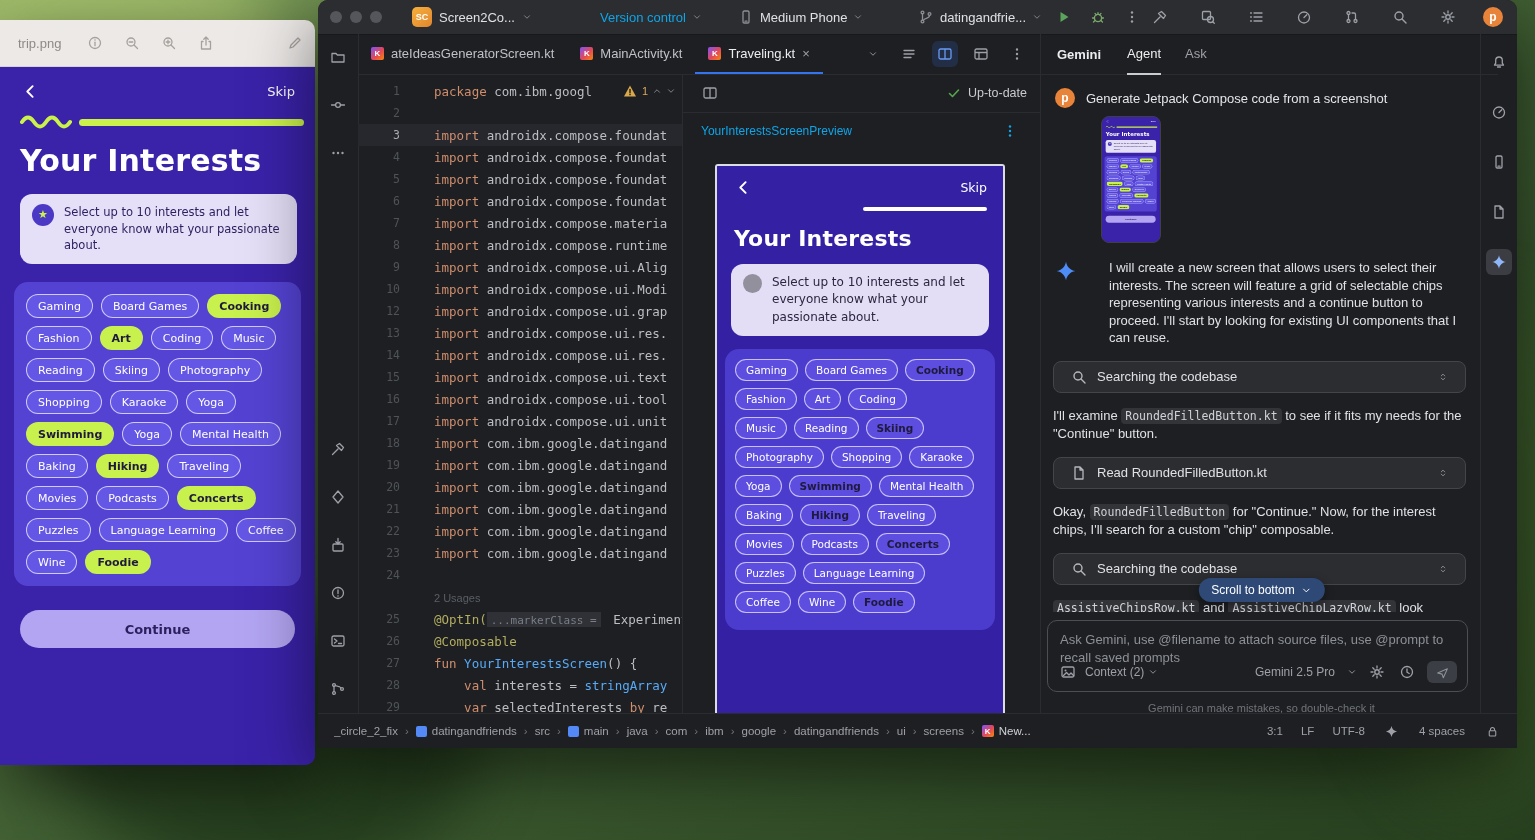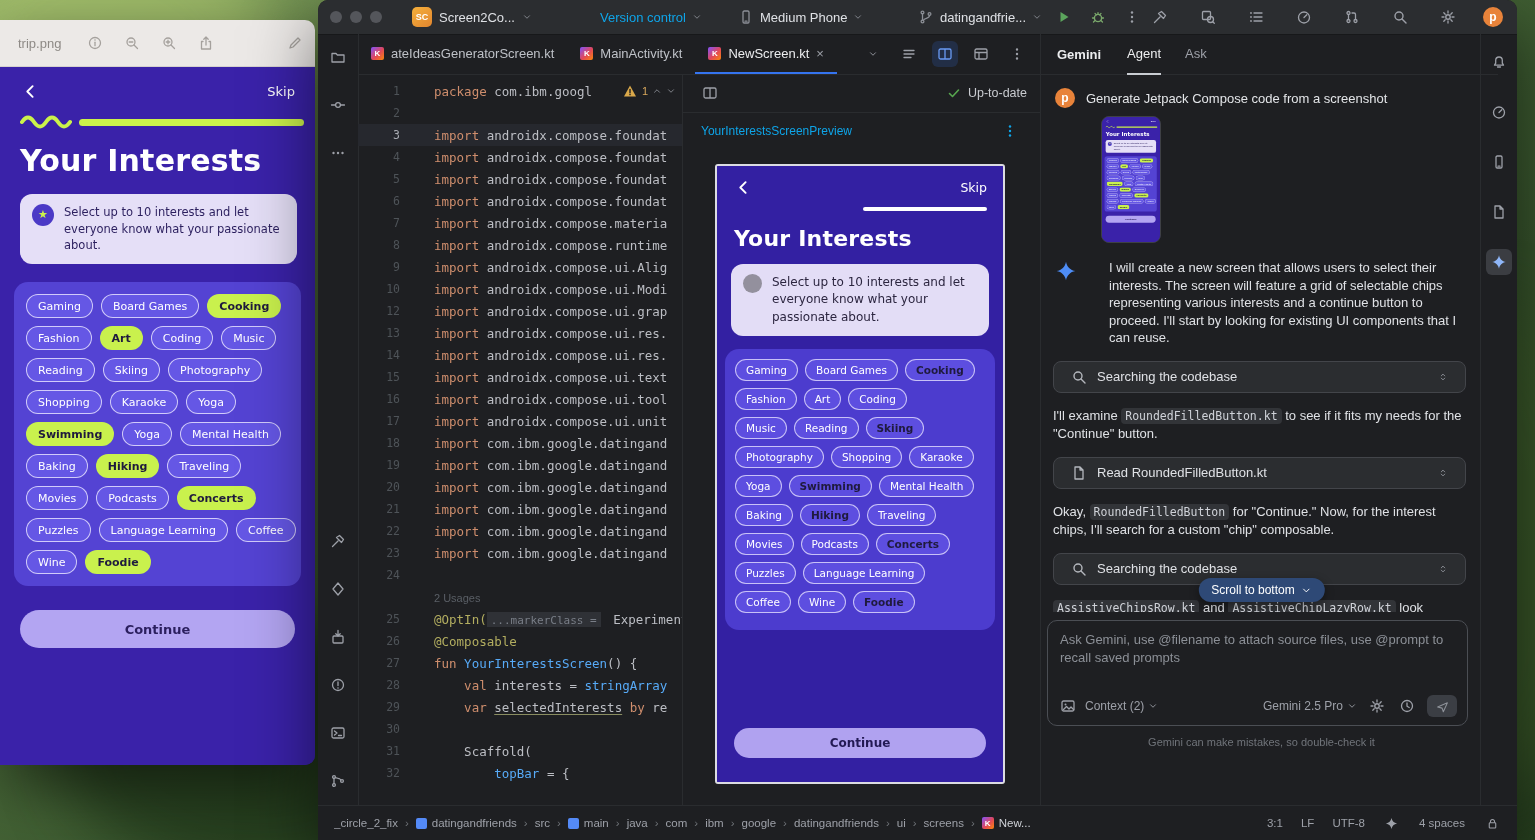--- a/index.html
+++ b/index.html
@@ -45,21 +45,21 @@
   .screen--preview .s-info{margin:13px 14px 0;font-size:12px;color:#2C2640;background:#E3DDF6}
   .screen--preview .s-info-icon{width:19px;height:19px;background:#93909D;color:transparent}
   .screen--preview .s-chipbox{background:#4C3CCE;margin:13px 8px 0;padding:10px}
   .screen--preview .chip-row{gap:7px;margin-bottom:7px}
   .screen--preview .chip{font-size:10.5px;padding:4px 10px;background:#5D4EE0;border-color:rgba(236,232,255,.75)}
   .screen--preview .s-continue{position:absolute;left:17px;right:17px;bottom:24px;margin:0;height:30px;font-size:12px;background:#B0A2F0;color:#231A54}
   
   .thumb{width:58px;height:125px;border-radius:8px;overflow:hidden;border:1px solid #3E4045;position:relative;margin:8px 0 0 48px;background:#3A22A9}
   .screen--mini{position:absolute;left:0;top:0;width:315px;height:690px;transform:scale(.182);transform-origin:0 0}
   
-  .ide{position:absolute;left:318px;top:0;width:1199px;height:840px;background:#1E1F22;border-radius:10px 10px 0 0;overflow:hidden;box-shadow:0 24px 70px rgba(0,0,0,.55);color:#BCBEC4}
+  .ide{position:absolute;left:318px;top:0;width:1199px;height:748px;background:#1E1F22;border-radius:10px 10px 0 0;overflow:hidden;box-shadow:0 24px 70px rgba(0,0,0,.55);color:#BCBEC4}
   .titlebar{position:absolute;left:0;top:0;right:0;height:34px;background:#2B2D30;border-bottom:1px solid #17181A;display:flex;align-items:center;padding:0 12px}
   .light{width:12px;height:12px;border-radius:50%;background:#54565B;margin-right:8px;flex:none}
   .t-project{display:flex;align-items:center;gap:7px;margin-left:22px;color:#DFE1E5;font-size:13px}
   .sc-badge{width:20px;height:20px;border-radius:5px;background:linear-gradient(140deg,#F5B03B,#E2862F);color:#fff;font-size:9px;font-weight:bold;display:flex;align-items:center;justify-content:center}
   .t-abs{position:absolute;display:flex;align-items:center;gap:6px;font-size:13px;color:#DFE1E5;height:34px}
   .t-vcs{left:282px;color:#0ea5e9}
   .t-dev{left:420px}
   .t-branch{left:600px}
   .t-run{left:738px}
   .t-bug{left:772px;color:#7AA86B}
@@ -582,21 +582,21 @@
         </span>
 
         <span class="tab">
           <span class="kt-ic">K</span>
           <span>MainActivity.kt</span>
 
         </span>
 
         <span class="tab active">
           <span class="kt-ic">K</span>
-          <span>NewScreen.kt</span>
+          <span>Traveling.kt</span>
           <span class="close">×</span>
         </span>
       </div>
     <div class="tabrow-icons">
       <span class="ibtn">
           <svg class="ic mini" viewBox="0 0 16 16">
             <use href="#i-chev-down"></use>
           </svg>
         </span>
       <span class="ibtn">
@@ -910,21 +910,21 @@
               <use href="#i-image"></use>
             </svg>
           </span>
         <span style="display:flex;align-items:center;gap:4px">
           <span>Context (2)</span>
           <svg class="ic mini" viewBox="0 0 16 16">
               <use href="#i-chev-down"></use>
             </svg>
         </span>
         <span class="g-right">
-          <span style="display:flex;align-items:center;gap:4px">
+          <span style="display:flex;align-items:center;gap:12px">
             <span>Gemini 2.5 Pro</span>
             <svg class="ic mini" viewBox="0 0 16 16">
                 <use href="#i-chev-down"></use>
               </svg>
           </span>
           <span class="ibtn" style="width:20px;height:20px">
               <svg class="ic" viewBox="0 0 16 16">
                 <use href="#i-gear"></use>
               </svg>
             </span>

